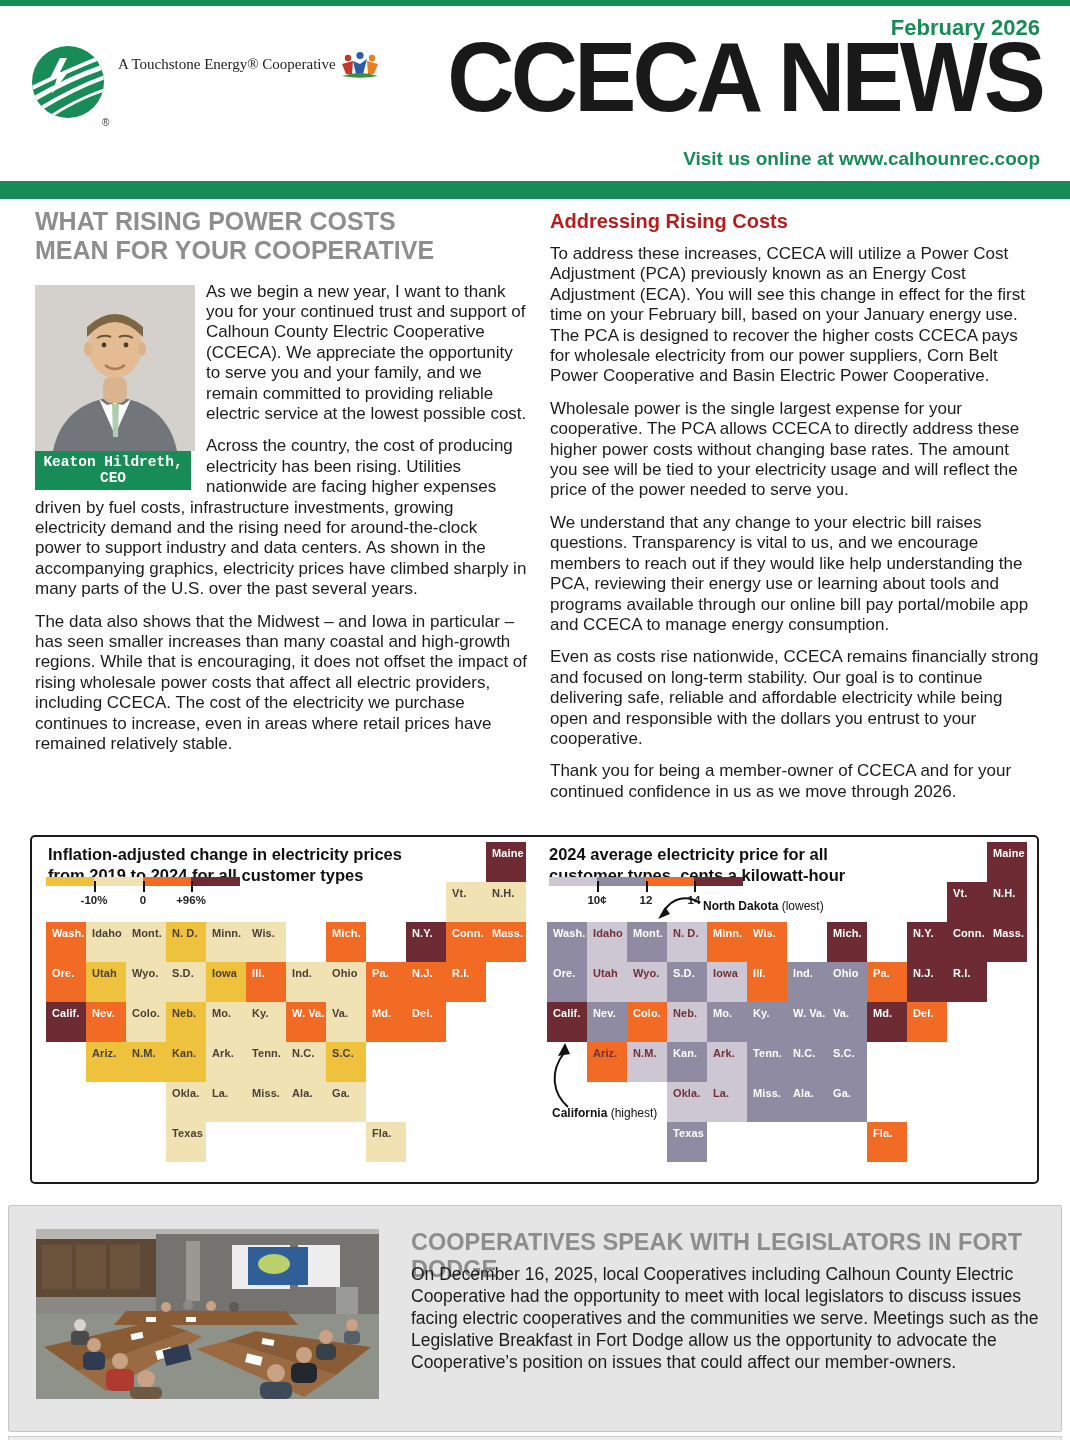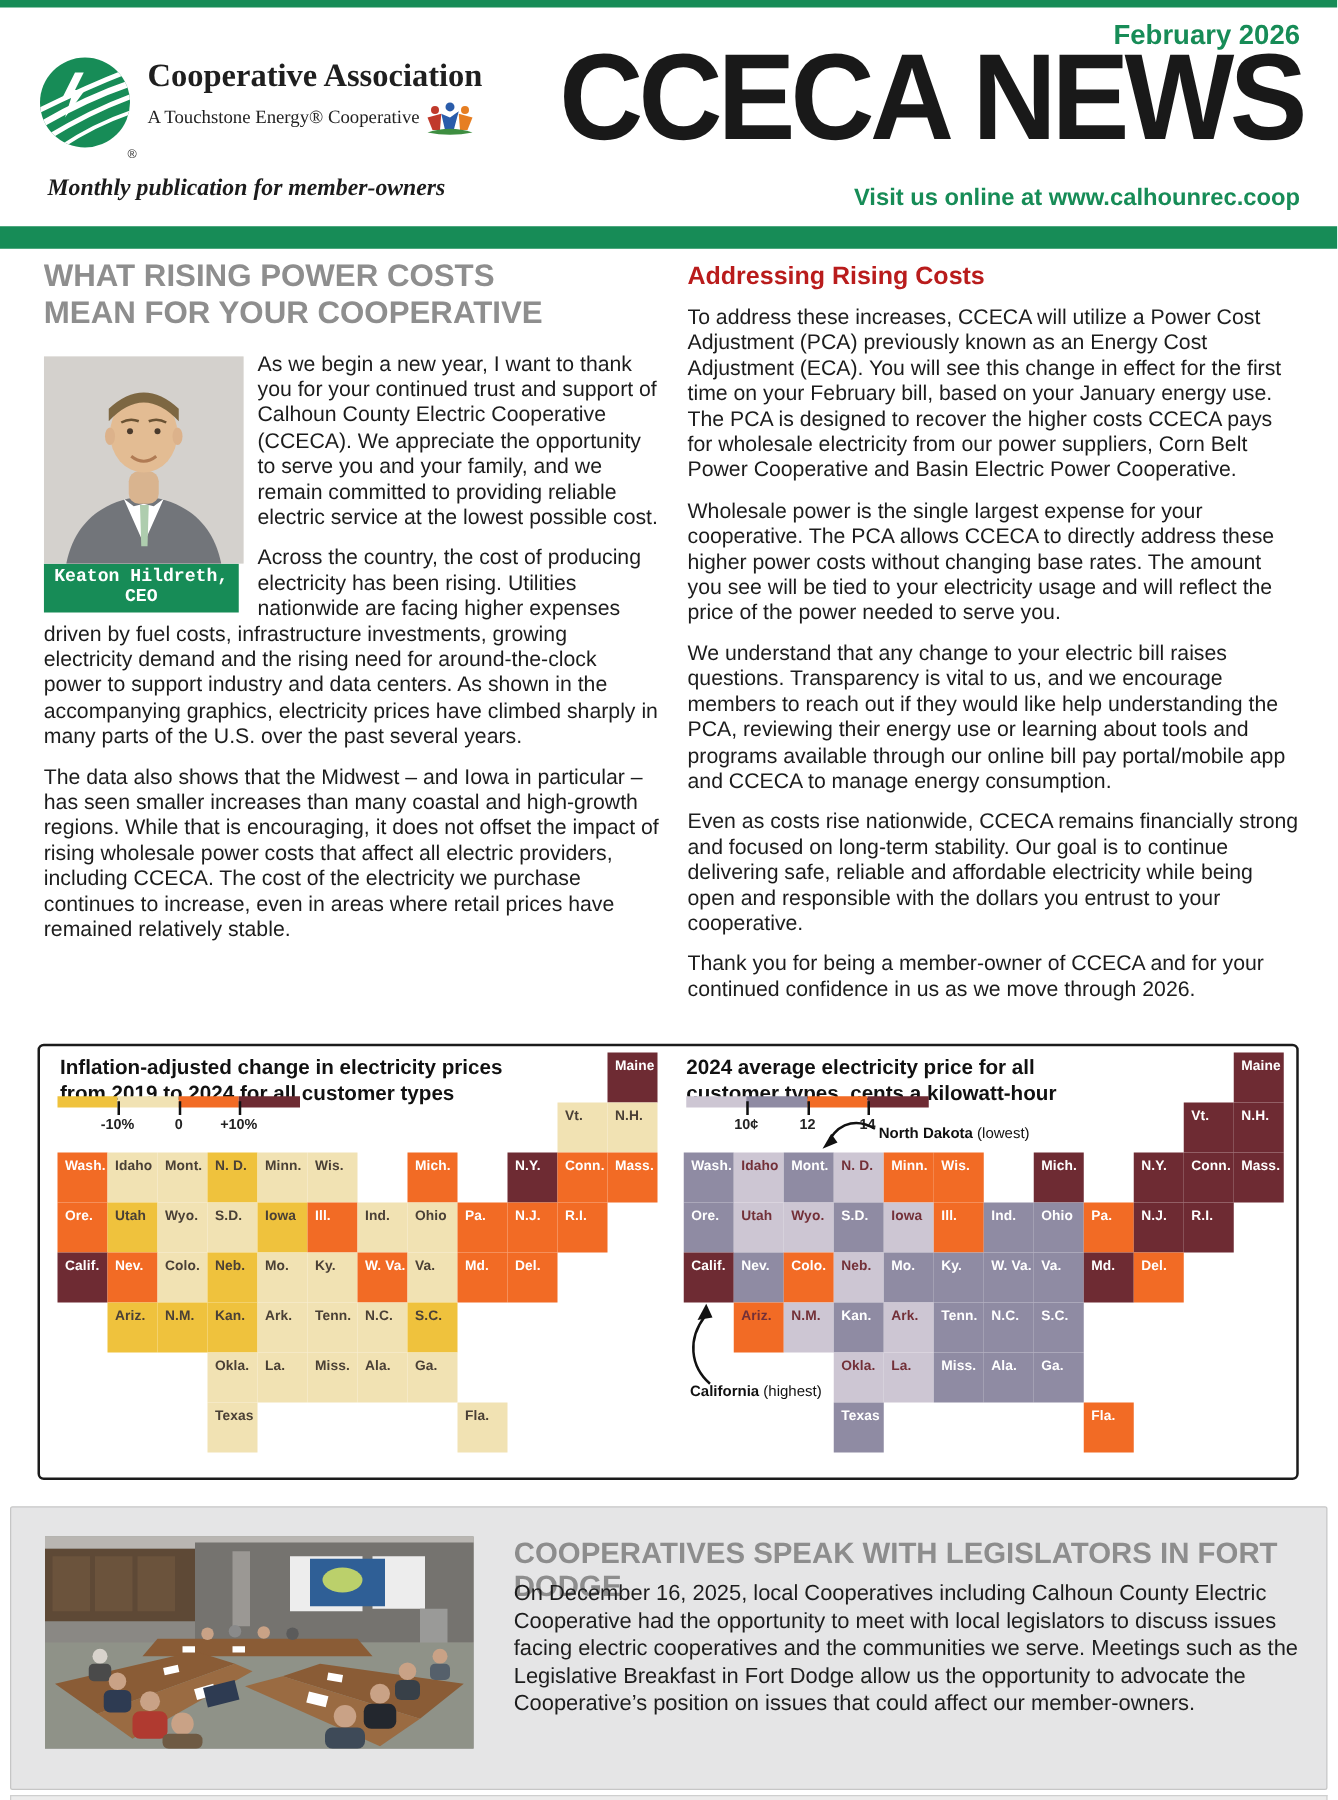--- a/index.html
+++ b/index.html
@@ -78,36 +78,34 @@
         <path d="M0,45 Q38,26 74,12" stroke-width="4"></path>
         <path d="M8,66 Q44,44 78,32" stroke-width="4"></path>
         <path d="M18,74 Q48,54 80,44" stroke-width="3"></path>
       </g>
       <polygon points="30,14 20,34 27,34 22,50 38,28 30,28 37,14" fill="#ffffff"></polygon>
       <text x="72" y="82" font-size="10" fill="#333">®</text>
     </svg>
   </div>
 
   <div class="brand-text">
-    <div class="org-line">Cooperative Association</div>
     <div class="tagline">
       <span>A Touchstone Energy® Cooperative</span>
       <svg width="40" height="27" viewBox="0 0 40 27">
         <circle cx="8" cy="7" r="3.2" fill="#C0392B"></circle>
         <polygon points="2,13 13,10 12,23 6,23" fill="#C0392B"></polygon>
         <circle cx="20" cy="4.5" r="3.6" fill="#2A5CAA"></circle>
         <polygon points="13,10 20,13 27,8 23,23 16,23" fill="#2A5CAA"></polygon>
         <circle cx="32" cy="7" r="3.2" fill="#E67E22"></circle>
         <polygon points="27,10 38,13 34,23 28,23" fill="#E67E22"></polygon>
         <path d="M2,25 Q20,19 38,25 Q20,28.5 2,25 Z" fill="#3E8E41"></path>
       </svg>
     </div>
   </div>
 
-  <div class="pub-note">Monthly publication for member-owners</div>
   <div class="masthead-title">CCECA NEWS</div>
   <div class="website">Visit us online at www.calhounrec.coop</div>
   <div class="greenbar"></div>
 
   <div class="columns">
     <section class="col-left">
       <h2 class="mr-subtitle">WHAT RISING POWER COSTS MEAN FOR YOUR COOPERATIVE</h2>
       <div class="bodytext">
         <figure class="ceo">
           <svg width="160" height="166" viewBox="0 0 160 166">
@@ -162,21 +160,21 @@
             <i style="width: 48px; background: rgb(239, 194, 61);"></i>
             <i style="width: 49px; background: rgb(241, 226, 179);"></i>
             <i style="width: 48px; background: rgb(242, 107, 37);"></i>
             <i style="width: 49px; background: rgb(110, 43, 51);"></i>
           </div>
           <div class="ltick" style="left: 48px;"></div>
           <div class="llabel" style="left: 48px;">-10%</div>
           <div class="ltick" style="left: 97px;"></div>
           <div class="llabel" style="left: 97px;">0</div>
           <div class="ltick" style="left: 145px;"></div>
-          <div class="llabel" style="left: 145px;">+10%</div>
+          <div class="llabel" style="left: 145px;">+96%</div>
         </div>
       <div class="legend l-right" id="legend-right">
           <div class="lbar">
             <i style="width: 48px; background: rgb(205, 198, 211);"></i>
             <i style="width: 49px; background: rgb(143, 139, 163);"></i>
             <i style="width: 48px; background: rgb(242, 107, 37);"></i>
             <i style="width: 49px; background: rgb(110, 43, 51);"></i>
           </div>
           <div class="ltick" style="left: 48px;"></div>
           <div class="llabel" style="left: 48px;">10¢</div>

